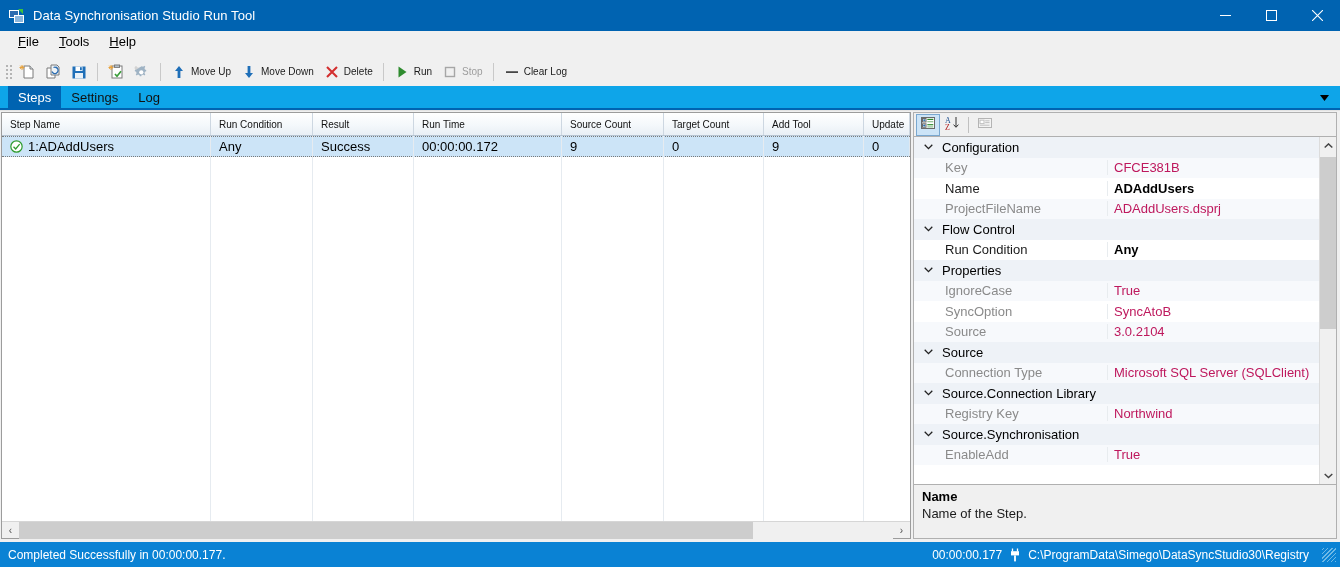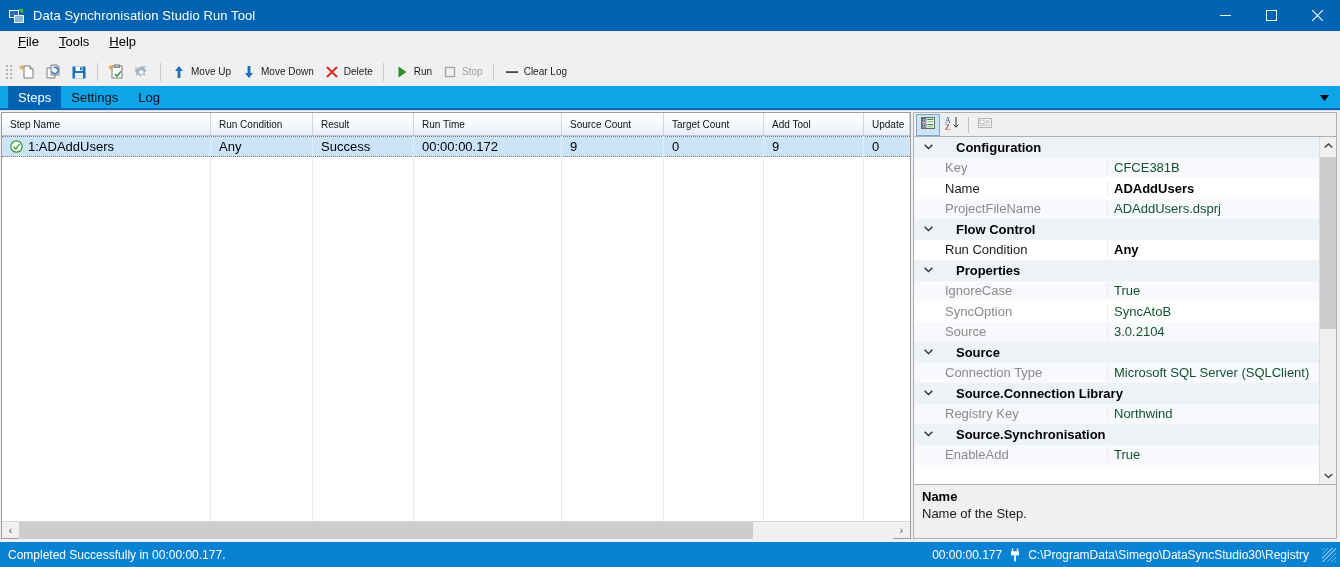--- a/index.html
+++ b/index.html
@@ -105,28 +105,28 @@
     gap: 2px; background: #f0f0f0; border: 1px solid #b0b0b0; border-bottom: none;
     padding-left: 3px; }
   .pbtn { width: 22px; height: 20px; display: flex; align-items: center;
     justify-content: center; position: relative; }
   .pbtn.sel { background: #cce4f7; outline: 1px solid #7aa8d0; }
   .psep { width: 1px; height: 16px; background: #c0c0c0; margin: 0 3px; }
   .prop-list { flex: 1 1 auto; border: 1px solid #b0b0b0; background: #fff;
     display: flex; overflow: hidden; min-height: 0; }
   .prop-rows { flex: 1 1 auto; min-width: 0; }
   .prow { display: flex; height: 20.5px; align-items: center; font-size: 13px; }
-  .prow.cat { background: #eef2f7; font-weight: bold; color: #000; gap: 14px; }
+  .prow.cat { background: #eef2f7; font-weight: normal; color: #000; }
   .prow.alt { background: #f7f9fc; }
   .prow .chev { width: 28px; display: flex; align-items: center; justify-content: center;
     font-size: 10px; color: #333; flex: 0 0 28px; }
   .prow .pname { width: 165px; flex: 0 0 165px; padding-left: 3px; color: #8a8a8a;
     white-space: nowrap; overflow: hidden; }
   .prow.cat .pname { width: auto; flex: 1 1 auto; color: #000; padding-left: 0; }
-  .prow .pval { flex: 1 1 auto; padding-left: 6px; color: #14532d; white-space: nowrap;
+  .prow .pval { flex: 1 1 auto; padding-left: 6px; color: #be185d; white-space: nowrap;
     overflow: hidden; border-left: 1px solid #e8ecef; }
   .prow .pname.dark { color: #1a1a1a; }
   .prow .pval.bold { color: #000; font-weight: bold; }
   .vscroll { width: 17px; flex: 0 0 17px; background: #f0f0f0; position: relative;
     border-left: 1px solid #dcdcdc; }
   .vs-arrow { position: absolute; left: 0; width: 17px; height: 17px;
     display: flex; align-items: center; justify-content: center;
     color: #505050; font-size: 9px; }
   .vs-thumb { position: absolute; left: 0; width: 17px; background: #cdcdcd; }
   .prop-desc { flex: 0 0 54px; border: 1px solid #b0b0b0; border-top: none;

